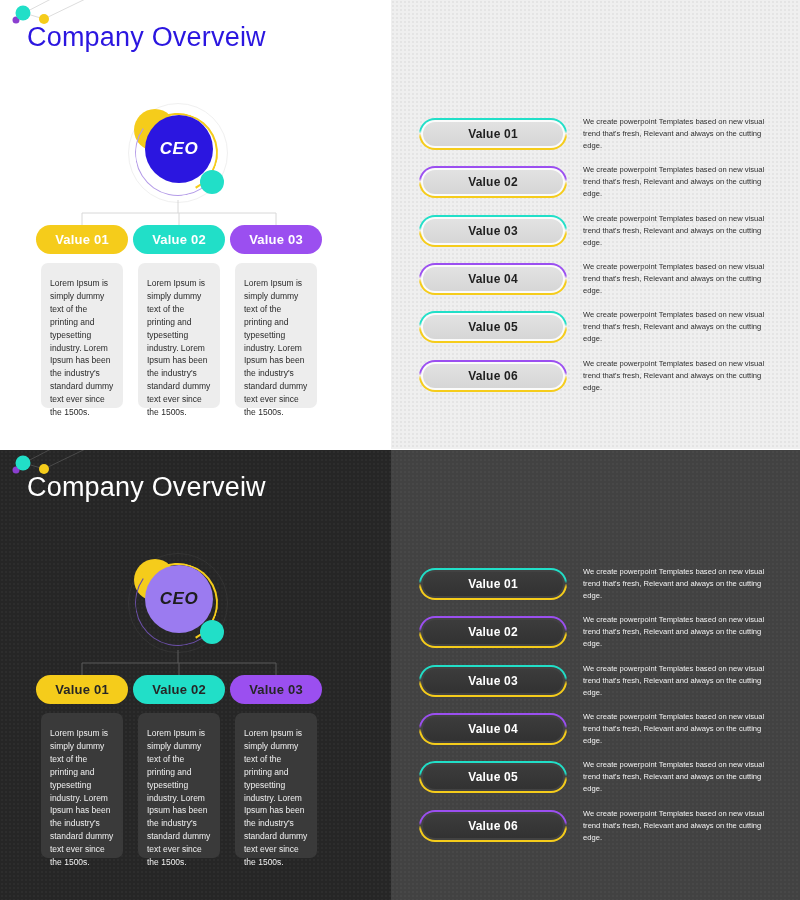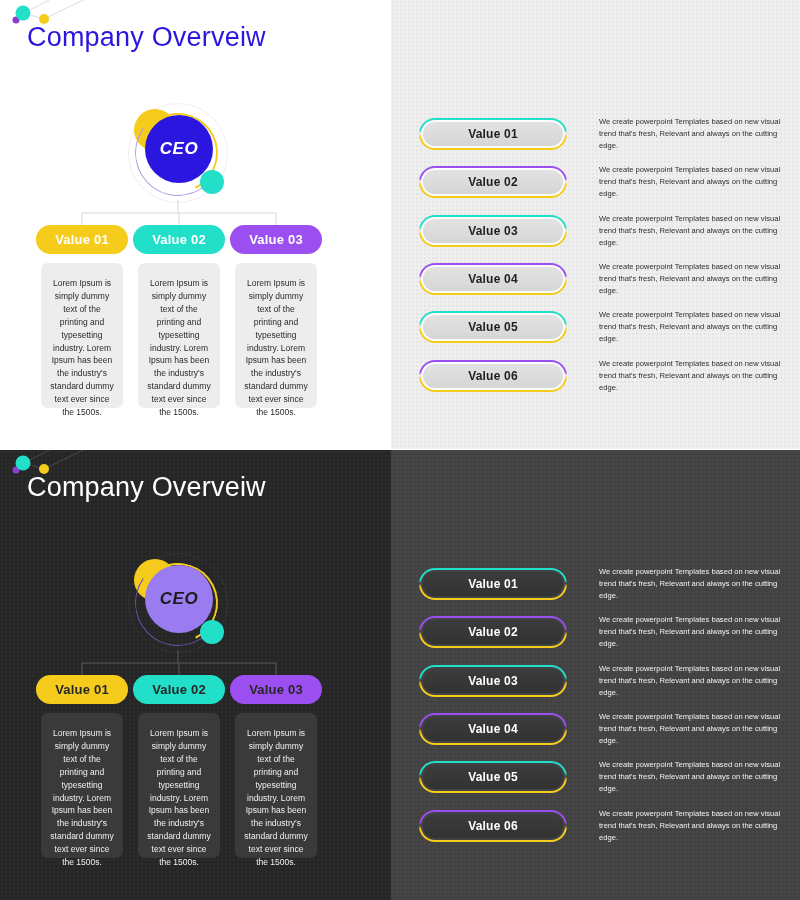--- a/index.html
+++ b/index.html
@@ -10,21 +10,21 @@
     overflow: hidden;
   }
 
   .poster { position: relative; width: 800px; height: 900px; }
 
   
   .variant { position: absolute; left: 0; width: 800px; height: 450px; display: flex; }
   .variant.light { top: 0; }
   .variant.dark  { top: 450px; }
 
-  .left-panel  { position: relative; width: 391px; height: 450px; overflow: hidden; text-align: center; }
+  .left-panel  { position: relative; width: 391px; height: 450px; overflow: hidden; }
   .right-panel { position: relative; width: 409px; height: 450px; overflow: hidden; }
 
   .light .left-panel  { background: #ffffff; }
   .light .right-panel { background: #efefef; }
   .dark  .left-panel  { background: #262626; }
   .dark  .right-panel { background: #424242; }
 
   
   .right-panel::before, .dark .left-panel::before {
     content: ""; position: absolute; inset: 0; pointer-events: none;
@@ -142,21 +142,21 @@
 
   .ring-inner {
     position: absolute; inset: 4px; border-radius: 13px;
     display: flex; align-items: center; justify-content: center;
     font-size: 12px; font-weight: 700; letter-spacing: 0.2px;
   }
   .light .ring-inner { background: linear-gradient(180deg,#e2e2e2 0%, #d6d6d6 100%); color: #1f1f1f; }
   .dark  .ring-inner { background: linear-gradient(180deg,#3c3c3c 0%, #323232 100%); color: #ffffff; }
 
   .row-desc {
-    margin-left: 32px; width: 186px;
+    margin-left: 16px; width: 186px;
     font-size: 7.6px; line-height: 1.58;
   }
   .light .row-desc { color: #2f2f2f; }
   .dark  .row-desc { color: #f2f2f2; }
 
   .divider { position: absolute; left: 0; top: 449px; width: 800px; height: 2px; background: #ffffff; }
 </style>
 </head>
 <body>
 

